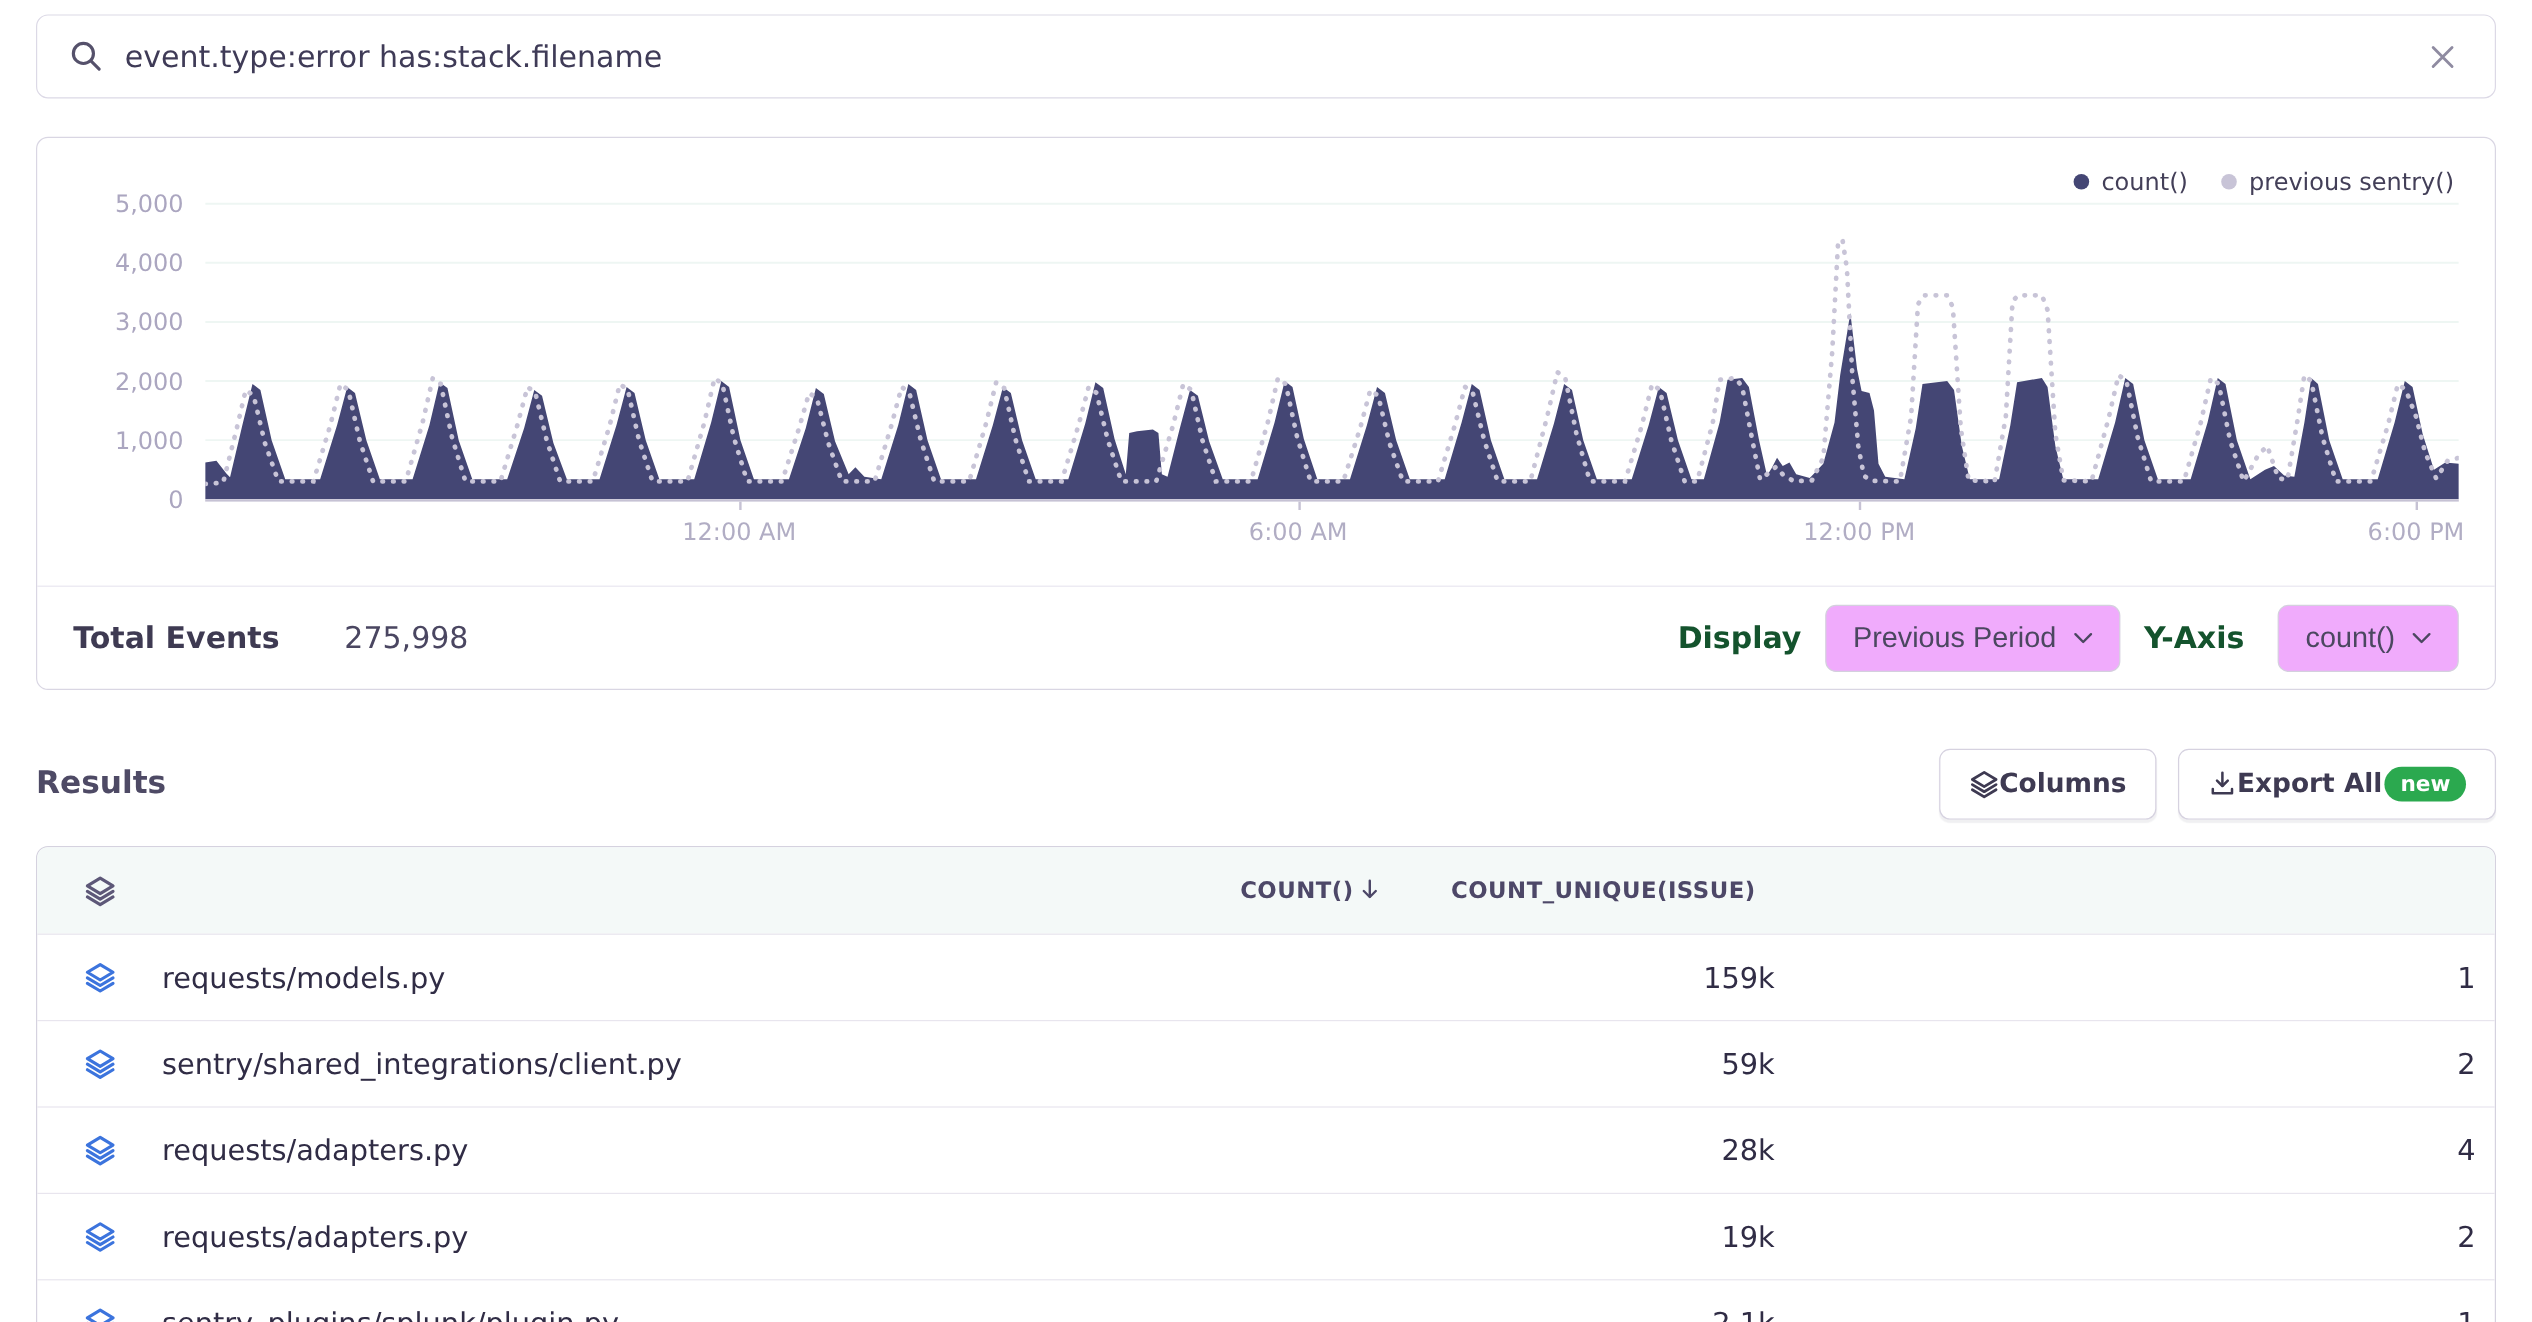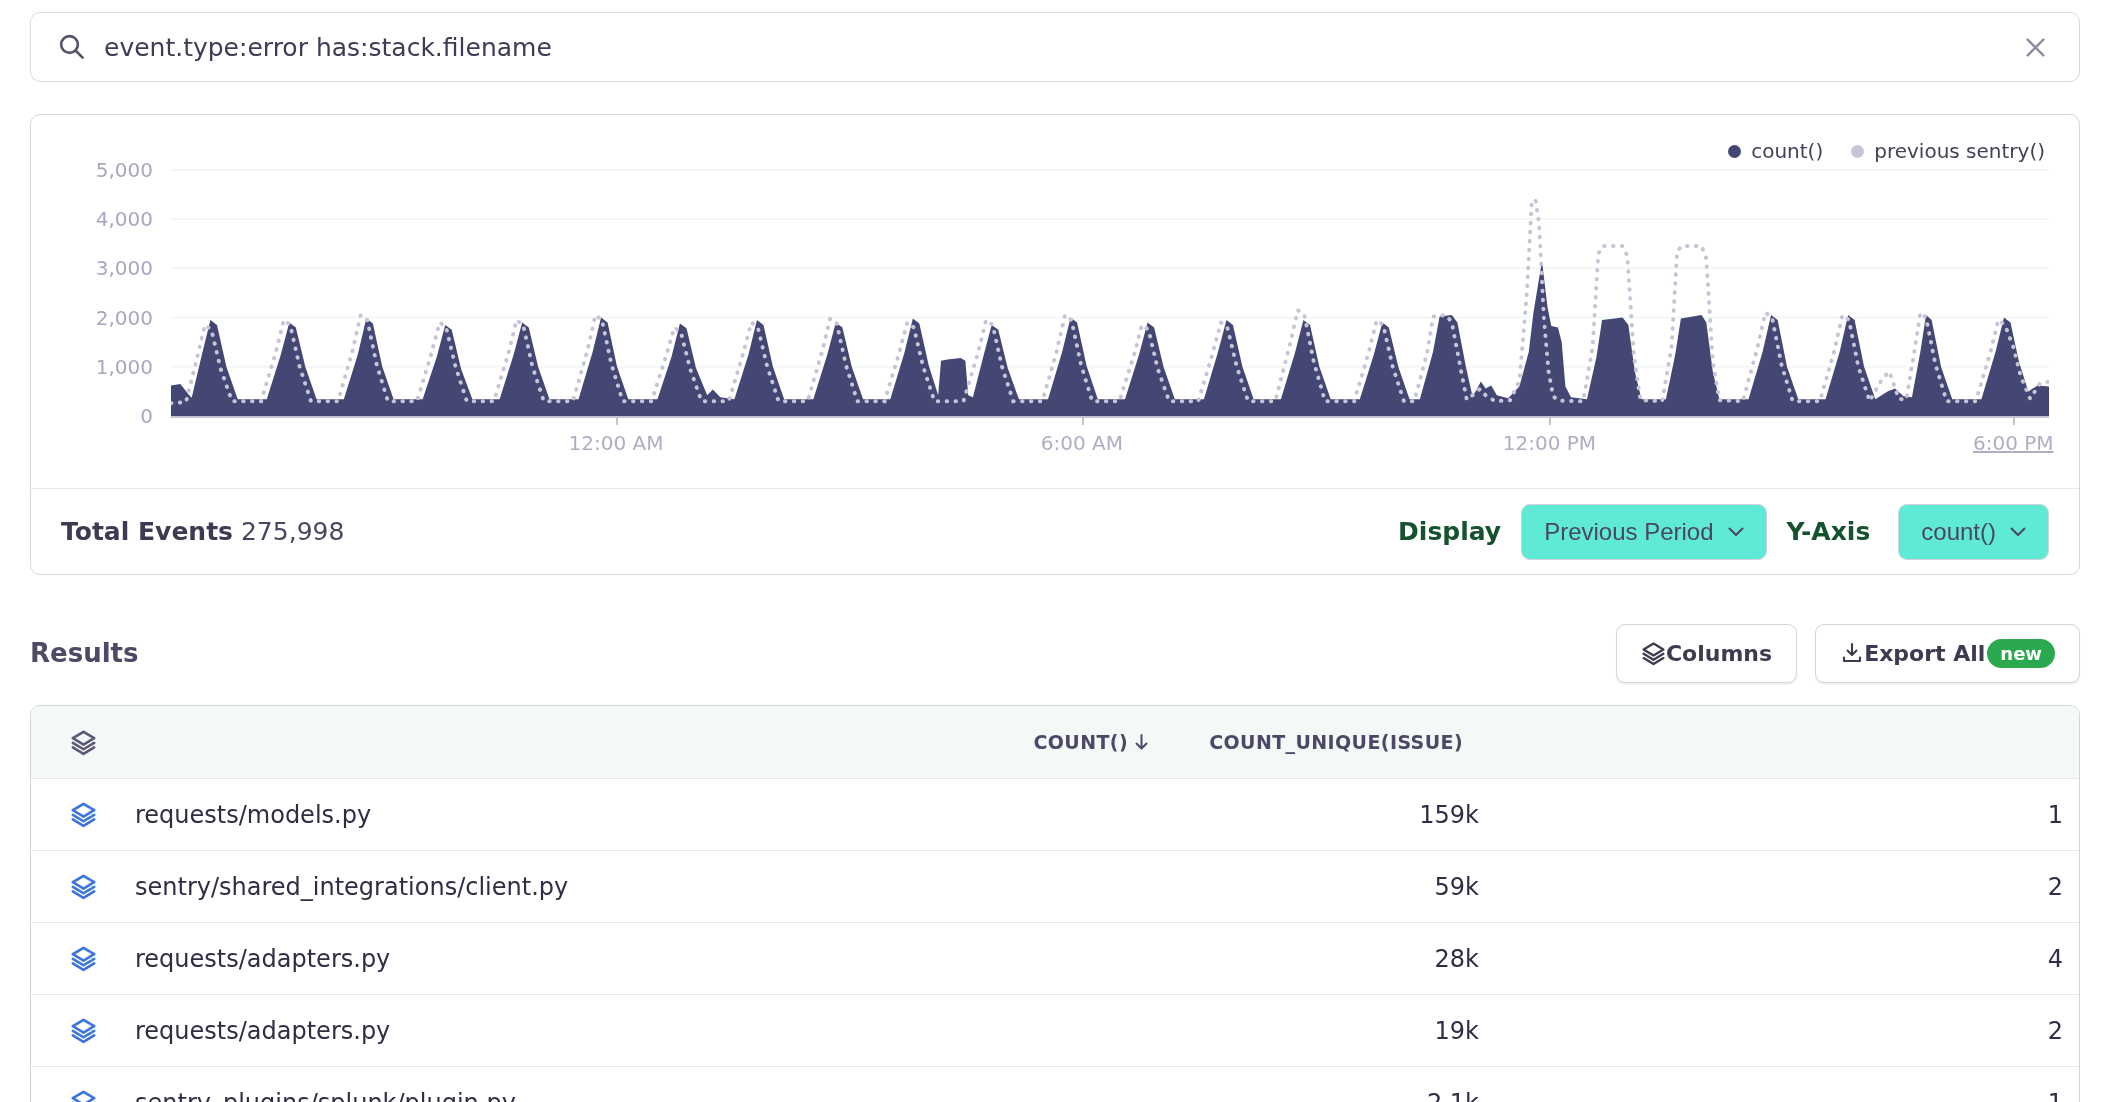--- a/index.html
+++ b/index.html
@@ -27,25 +27,25 @@
   .plot { position:absolute; left:140px; right:30px; top:40px; height:261px; }
   .plot svg { width:100%; height:100%; display:block; }
   .axis-line { position:absolute; left:140px; right:30px; top:301px; height:2px; background:#c6c2d4; }
   .x-area { position:absolute; left:140px; right:30px; top:303px; height:52px; }
   .x-tick { position:absolute; top:0; width:2px; height:7px; background:#c6c2d4; }
   .x-lab { position:absolute; top:13px; transform:translateX(-50%); font-size:20px; color:#b1adc4; white-space:nowrap; }
   .panel-footer { position:absolute; left:0; right:0; bottom:0; height:86px;
     border-top:1px solid #e9e6f0; display:flex; align-items:center; justify-content:space-between; padding:0 30px; }
   .total { display:flex; align-items:flex-end; gap:8px; }
   .total-label { font-size:25px; font-weight:bold; color:#3e3a52; }
-  .total-value { font-size:25px; color:#4a4661; }
+  .total-value { font-size:25px; color:#4a4661;margin-left:46px; }
   .footer-controls { display:flex; align-items:center; gap:20px; }
   .ctl-label { font-size:25px; font-weight:bold; color:#14532d; }
   .dropdown { display:flex; align-items:center; gap:14px; height:56px; padding:0 22px;
-    border:1.5px solid #d4d0de; border-radius:9px; background:#5eead4; cursor:pointer;
+    border:1.5px solid #d4d0de; border-radius:9px; background:#f0abfc; cursor:pointer;
     font-size:24px; color:#4b4760; }
   .dropdown.yaxis { margin-left:8px; }
 
   
   .results-row { margin-top:48px; display:flex; align-items:center; justify-content:space-between; height:60px; }
   .results-title { font-size:26px; font-weight:bold; color:#4e4a65; }
   .btn-group { display:flex; gap:18px; }
   .btn { display:flex; align-items:center; height:59px; padding:0 24px;
     background:#fff; border:1.5px solid #d6d2e0; border-radius:9px; cursor:pointer;
     font-size:22px; font-weight:bold; color:#3e3a52; box-shadow:0 2px 1px rgba(45,40,77,0.07);
@@ -118,21 +118,21 @@
     </div>
     <div class="axis-line"></div>
     <div class="x-area" id="x-area">
         <div class="x-tick" style="left: 23.7%;"></div>
         <div class="x-lab" style="left: 23.7%;">12:00 AM</div>
         <div class="x-tick" style="left: 48.5%;"></div>
         <div class="x-lab" style="left: 48.5%;">6:00 AM</div>
         <div class="x-tick" style="left: 73.4%;"></div>
         <div class="x-lab" style="left: 73.4%;">12:00 PM</div>
         <div class="x-tick" style="left: 98.1%;"></div>
-        <div class="x-lab" style="left: 98.1%; text-decoration: underline;">6:00 PM</div>
+        <div class="x-lab" style="left: 98.1%;">6:00 PM</div>
       </div>
 
     <div class="panel-footer">
       <div class="total">
         <span class="total-label">Total Events</span>
         <span class="total-value">275,998</span>
       </div>
       <div class="footer-controls">
         <span class="ctl-label">Display</span>
         <button class="dropdown">

